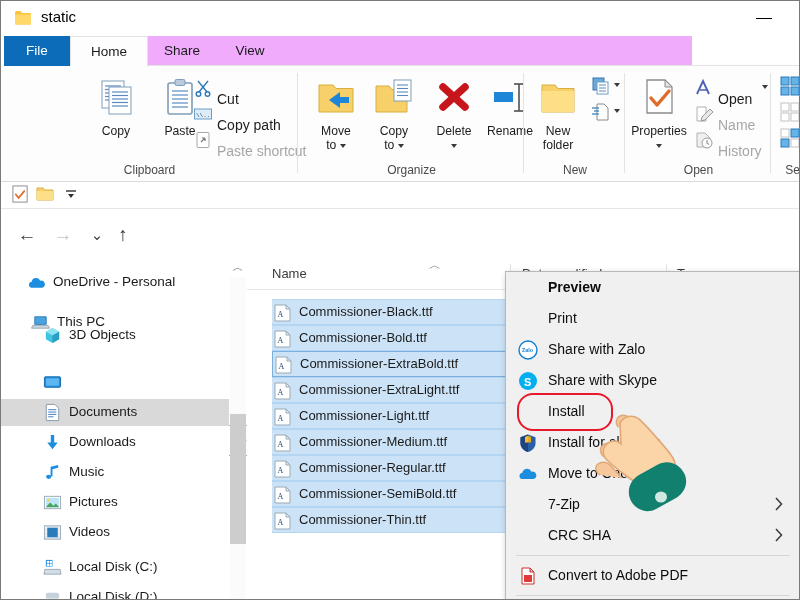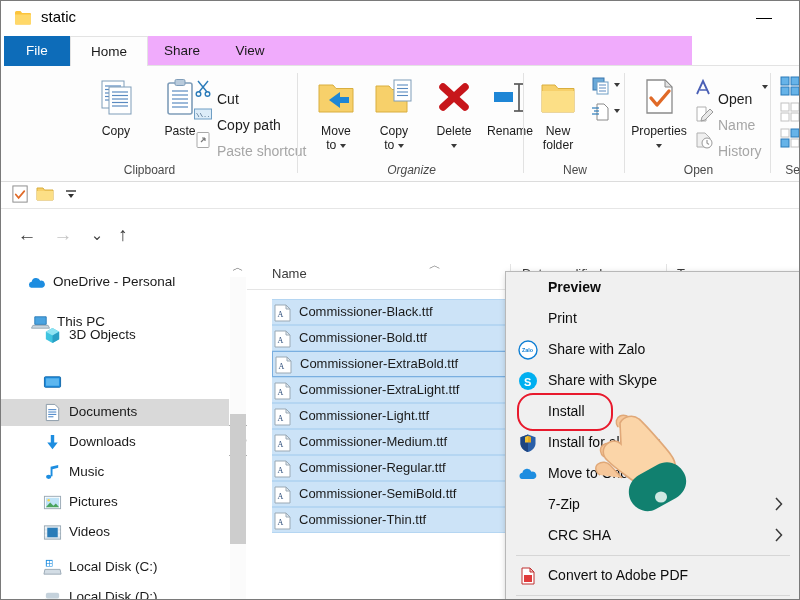--- a/index.html
+++ b/index.html
@@ -253,21 +253,21 @@
           <rect x="6" y="16" width="19" height="10" fill="#1e86d6"></rect>
           <g stroke="#5a5a5a" stroke-width="1.7">
             <line x1="31" y1="8" x2="31" y2="35"></line>
             <line x1="26" y1="8" x2="36" y2="8"></line>
               <line x1="26" y1="35" x2="36" y2="35"></line>
           </g>
         </svg>
         <div class="bl">Rename</div>
       </div>
 
-      <div class="glabel" style="left:0;width:225px;font-style:italic;">Organize</div>
+      <div class="glabel" style="left:0;width:225px;">Organize</div>
       <div class="sep"></div>
     </div>
 
     <div class="grp" style="left:524px;width:100px;">
       <div class="bigbtn" style="left:2px;">
         <svg class="ic" viewBox="0 0 44 44">
           <path d="M6 9h13l3 3.5h16V36H6z" fill="#f7d06a" stroke="#d9ae3e"></path>
           <path d="M6 15h32v21H6z" fill="#fcdf86"></path>
         </svg>
         <div class="bl">

